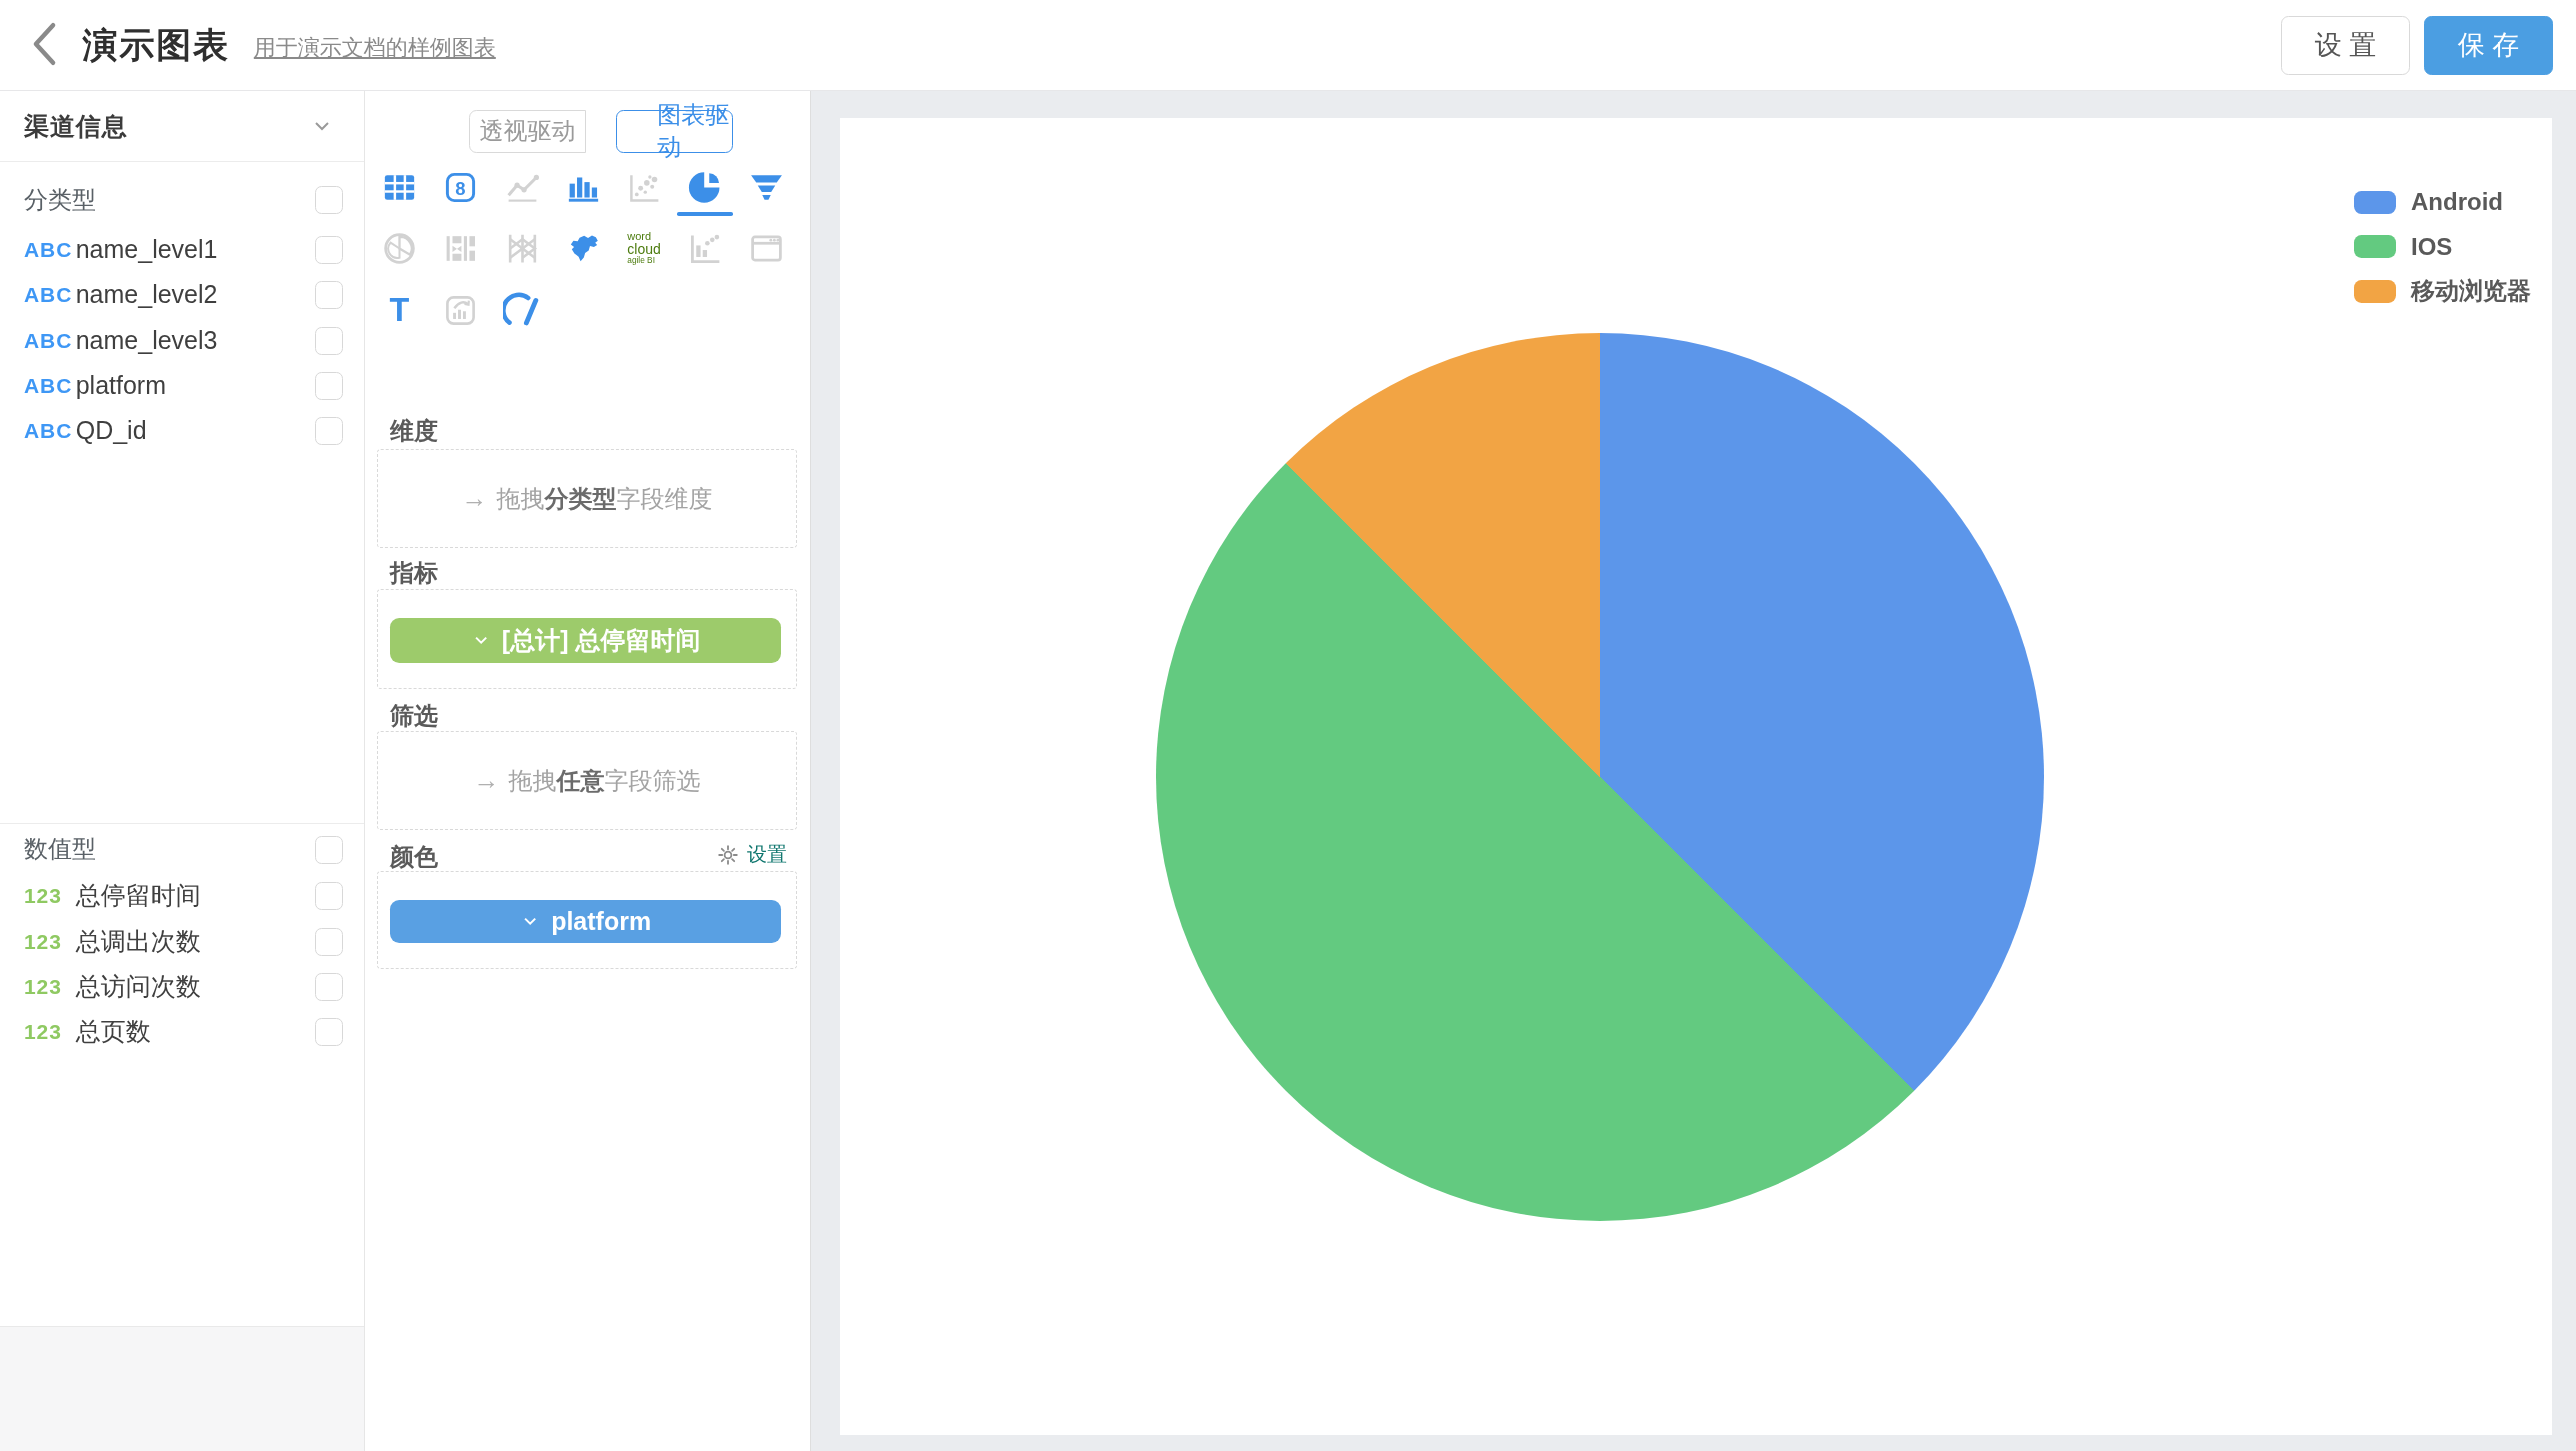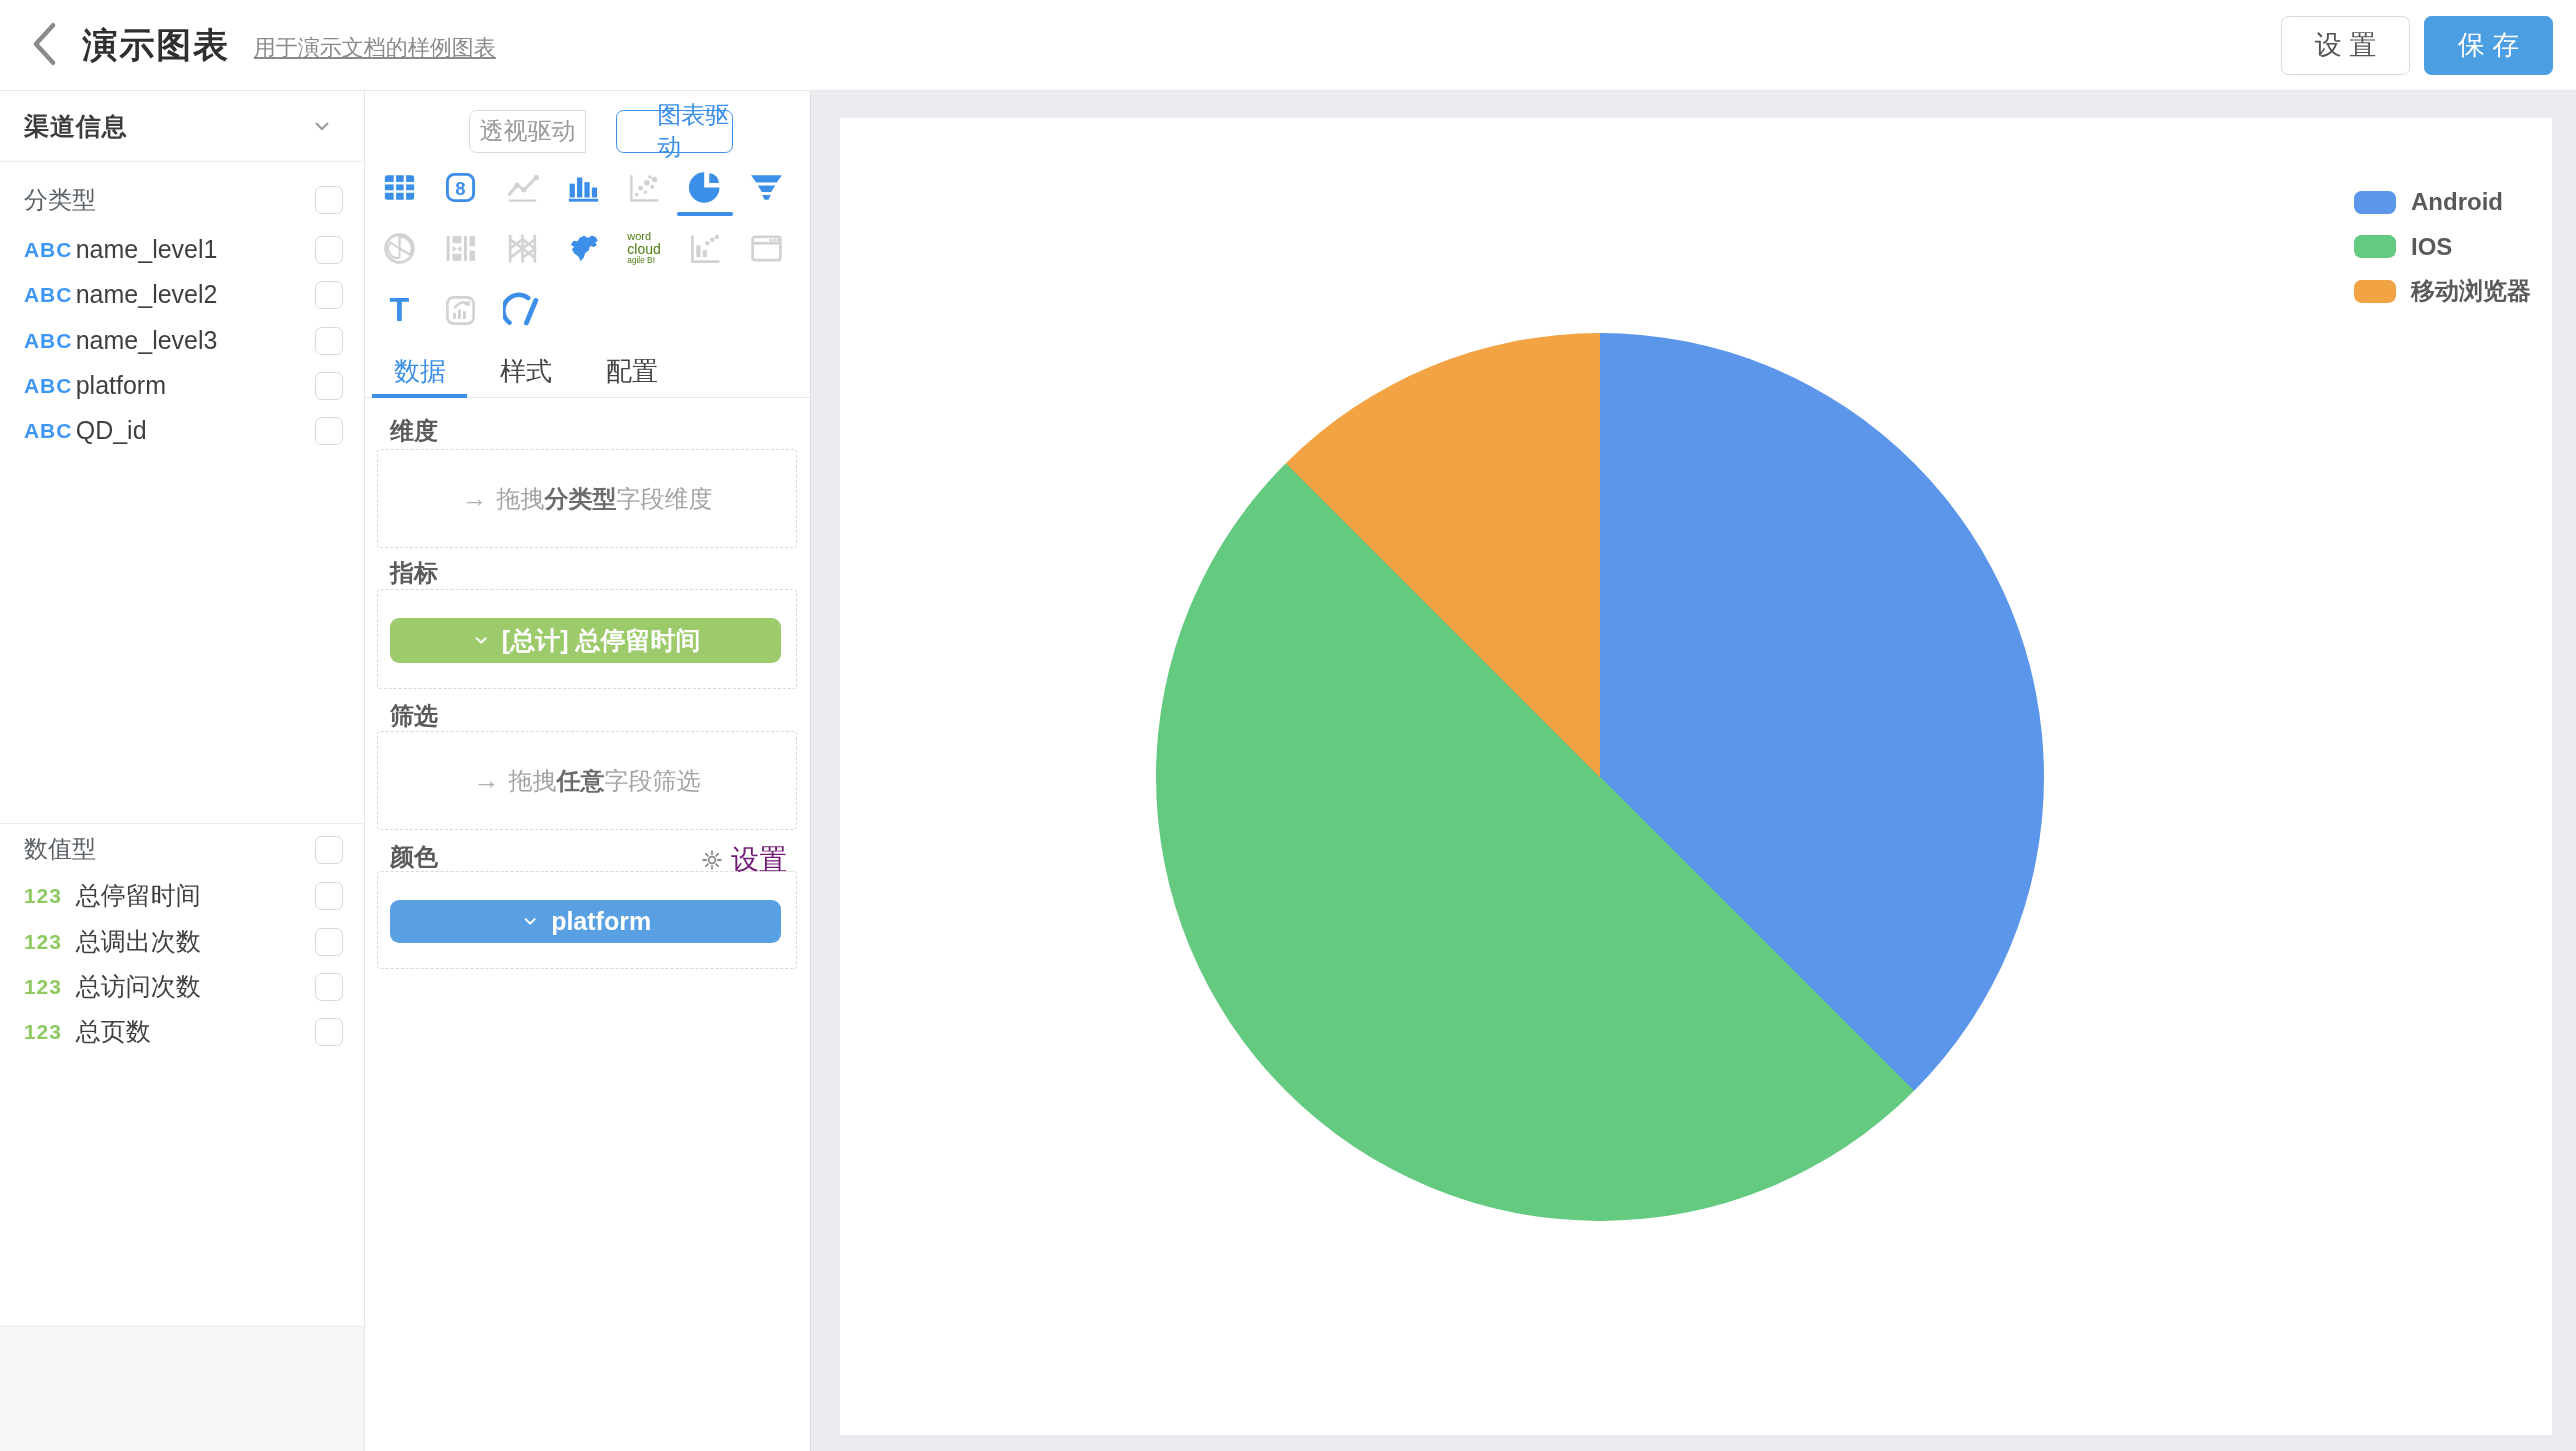--- a/index.html
+++ b/index.html
@@ -54,21 +54,21 @@
   .sec-title { position:absolute; left:25px; font-size:24px; font-weight:600; color:#5a5a5a; }
   .dropzone { position:absolute; left:12px; width:420px; border:1.8px dashed #d9d9d9; border-radius:3.7px;
               display:flex; align-items:center; justify-content:center; cursor:pointer; }
   .ph { font-size:24px; color:#a3a3a3; display:flex; align-items:center; gap:9.2px; }
   .ph b { color:#6b6b6b; }
   .ph .arrow { font-size:26px; color:#b0b0b0; }
   .pill { position:absolute; left:12px; width:391px; border-radius:9.2px; display:flex; align-items:center; justify-content:center;
           color:#fff; font-size:25px; font-weight:bold; gap:11px; cursor:pointer; }
   .pill-green { background:#9dcb6b; }
   .pill-blue { background:#59a0e3; }
-  .color-action { position:absolute; right:23px; top:750px; display:flex; align-items:center; gap:7.4px; color:#701a75; font-size:28px; cursor:pointer; }
+  .color-action { position:absolute; right:23px; top:750px; display:flex; align-items:center; gap:7.4px; color:#0f766e; font-size:20px; cursor:pointer; }
 
   
   .canvas-area { position:absolute; left:811px; top:91px; width:1765px; height:1361px; background:#eaecef;font-weight:bold; }
   .canvas { position:absolute; left:29px; top:27px; width:1712px; height:1317px; background:#fff; }
   .legend { position:absolute; left:1514px; top:70px; }
   .legend-item { display:flex; align-items:center; height:28px; margin-bottom:16.6px; cursor:pointer; }
   .legend-swatch { width:42px; height:23px; border-radius:7.4px; margin-right:15px; }
   .legend-label { font-size:24px; color:#595959; }
   .pie { position:absolute; left:316px; top:215px; width:888px; height:888px; border-radius:50%; cursor:pointer; }
 </style>
@@ -312,25 +312,20 @@
           <path d="M17.4,5.6 L17.2,8.2 L14.6,7.8" fill="none" stroke="currentColor" stroke-width="1.4"></path>
         </svg>
     </div>
     <div class="ct on" style="left:135px;top:197px;">
       <svg width="39" height="39" viewBox="0 0 24 24">
           <path d="M4,19.5 A9,9 0 0 1 15.5,4.3" fill="none" stroke="currentColor" stroke-width="2.8" stroke-linecap="round"></path>
           <path d="M20.2,5.8 L14.4,19.6" stroke="currentColor" stroke-width="3" stroke-linecap="round"></path>
         </svg>
     </div>
 
-    <div class="tabs">
-      <div class="tab active">数据</div>
-      <div class="tab">样式</div>
-      <div class="tab">配置</div>
-    </div>
 
     <div class="sec-title" style="top:324px;">维度</div>
     <div class="dropzone" style="top:358px;height:99px;">
       <div class="ph">
         <span class="arrow">→</span>
         <span><span>拖拽</span><b>分类型</b><span>字段维度</span></span>
       </div>
     </div>
 
     <div class="sec-title" style="top:466px;">指标</div>

